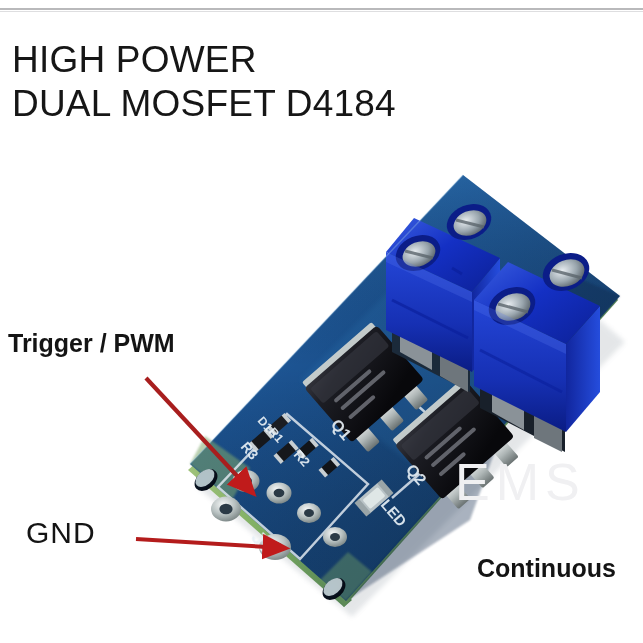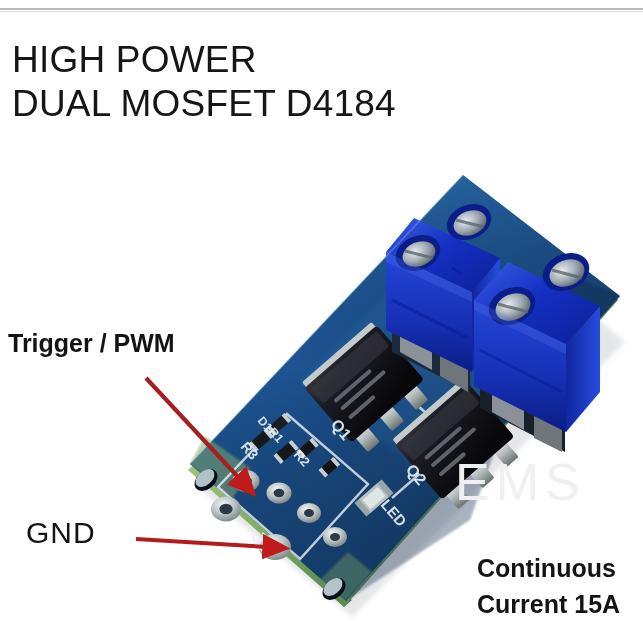--- a/index.html
+++ b/index.html
@@ -335,15 +335,15 @@
     <line x1="146" y1="378" x2="252" y2="492" stroke="#a81e1e" stroke-width="4.2" marker-end="url(#ah)"></line>
     <line x1="136" y1="539" x2="284" y2="548" stroke="#b41c1c" stroke-width="4" marker-end="url(#ah)"></line>
   </svg>
 
   <div class="title"><span>HIGH POWER</span><br><span>DUAL MOSFET D4184</span></div>
 
   <div class="label-left"><br><span>Trigger / PWM</span></div>
 
   <div class="label-gnd">GND</div>
 
-  <div class="label-right"><span>Continuous</span><br><span>Current 15A</span></div>
+  <div class="label-right"><span>Continuous</span><br></div>
 
 </div>
 
 </body></html>

